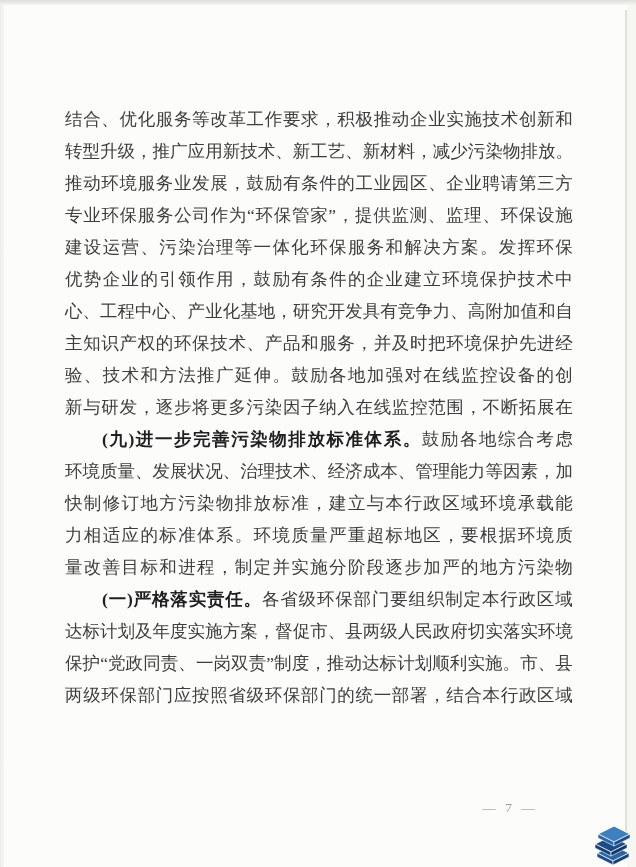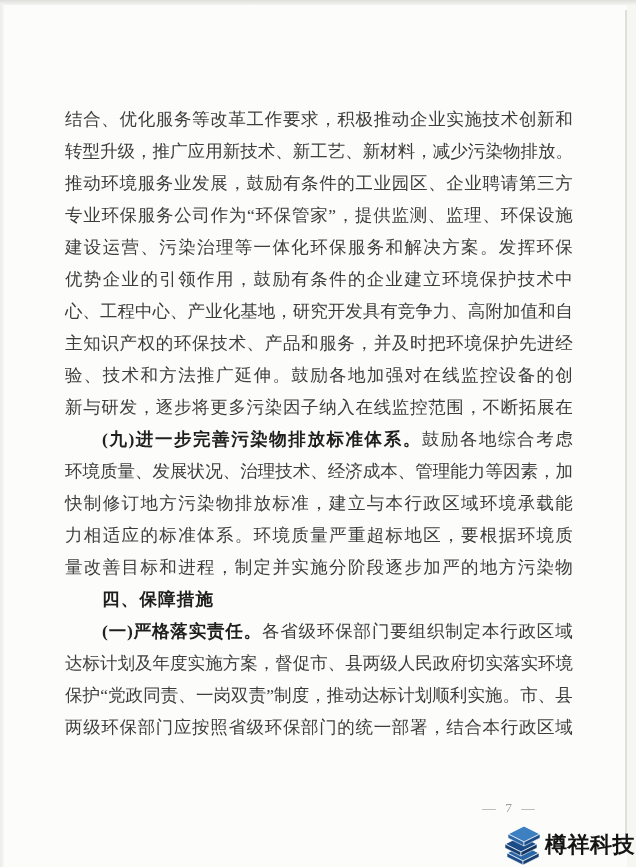--- a/index.html
+++ b/index.html
@@ -529,23 +529,20 @@
         <span>步</span>
         <span>加</span>
         <span>严</span>
         <span>的</span>
         <span>地</span>
         <span>方</span>
         <span>污</span>
         <span>染</span>
         <span>物</span>
       </div>
-      <div class="line indent">
-        <span class="seg b">四、保障措施</span>
-      </div>
       <div class="line justify indent">
         <span class="b">(</span>
         <span class="b">一</span>
         <span class="b">)</span>
         <span class="b">严</span>
         <span class="b">格</span>
         <span class="b">落</span>
         <span class="b">实</span>
         <span class="b">责</span>
         <span class="b">任</span>
@@ -679,15 +676,14 @@
         <polygon points="2,19 18,27 18,31 2,23" fill="#163f72" stroke="#ffffff" stroke-width="0.6"></polygon>
         <polygon points="34,19 18,27 18,31 34,23" fill="#123661" stroke="#ffffff" stroke-width="0.6"></polygon>
       </g>
 
       <g>
         <polygon points="21,1 37,9 21,17 5,9" fill="#3c80c2" stroke="#ffffff" stroke-width="1"></polygon>
         <polygon points="5,9 21,17 21,21 5,13" fill="#2a66a5" stroke="#ffffff" stroke-width="0.6"></polygon>
         <polygon points="37,9 21,17 21,21 37,13" fill="#1b4c87" stroke="#ffffff" stroke-width="0.6"></polygon>
       </g>
     </svg>
-    <span class="wm-text">樽祥科技</span>
   </div>
 </div>
 
 </body></html>

